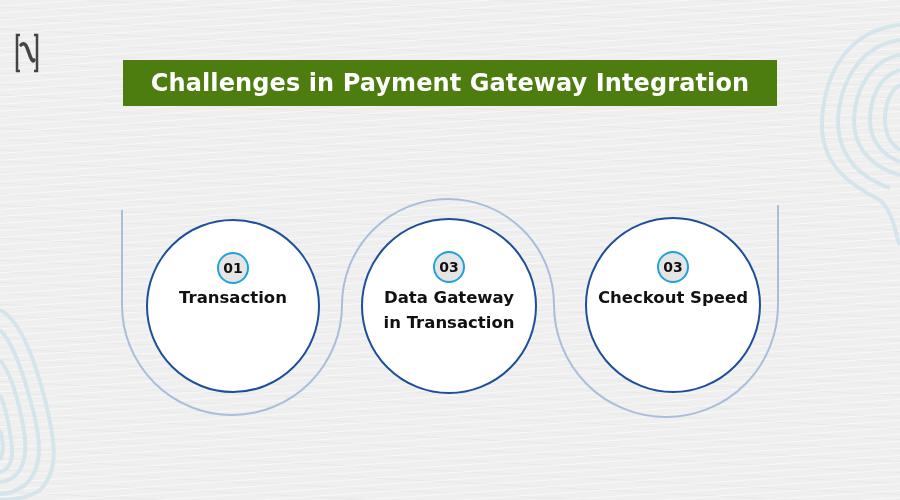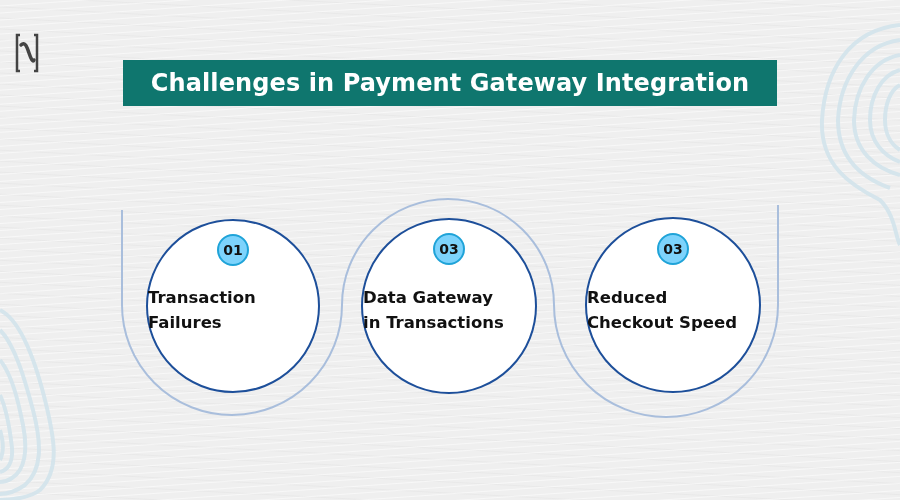--- a/index.html
+++ b/index.html
@@ -14,41 +14,41 @@
         repeating-linear-gradient(176deg, rgba(255,255,255,0.0) 0px, rgba(255,255,255,0.0) 5px, rgba(255,255,255,0.55) 6px, rgba(255,255,255,0.0) 7px),
         repeating-linear-gradient(183deg, rgba(220,220,220,0.0) 0px, rgba(220,220,220,0.0) 9px, rgba(225,225,225,0.45) 10px, rgba(220,220,220,0.0) 11px);
       z-index: 0;
     }
     svg.deco { position: absolute; left: 0; top: 0; z-index: 1; }
     .logo {
       position: absolute; left: 15px; top: 33px; width: 24px; height: 40px; z-index: 3;
     }
     .title-bar {
       position: absolute; left: 123px; top: 60px; width: 654px; height: 46px;
-      background: #0f766e; z-index: 3;
+      background: #4d7c0f; z-index: 3;
       display: flex; align-items: center; justify-content: center;
     }
     .title-text {
       color: #ffffff; font-weight: bold; font-size: 24px; letter-spacing: 0.1px;
       font-family: "DejaVu Sans", sans-serif;
     }
     .step {
       position: absolute; border-radius: 50%; background: #ffffff;
       border: 2.5px solid #1d4f9a; box-sizing: border-box; z-index: 3;
       display: flex; flex-direction: column; align-items: center;
     }
     .badge {
       position: absolute; width: 32px; height: 32px; border-radius: 50%;
-      border: 2.5px solid #1fa3d8; box-sizing: border-box; background: #7dd3fc;
+      border: 2.5px solid #1fa3d8; box-sizing: border-box; background: #e5e5e5;
       display: flex; align-items: center; justify-content: center;
       font-weight: bold; font-size: 14px; color: #111;
-      left: 50%; transform: translateX(-50%);
+      left: 50%; transform: translateX(-50%); margin-top: 18px;
     }
     .step-label {
-      position: absolute; left: 0; right: 0; 
+      position: absolute; left: 0; right: 0; text-align: center;
       font-weight: bold; font-size: 16.5px; line-height: 25px; color: #111;
     }
     .step-label span { display: block; white-space: nowrap; }
   </style>
 </head>
 <body>
 
 <div class="bg-texture"></div>
 
 <svg class="deco" width="900" height="500" viewBox="0 0 900 500">
@@ -82,35 +82,33 @@
 <div class="title-bar">
   <span class="title-text">Challenges in Payment Gateway Integration</span>
 </div>
 
 <div class="step" style="left:146px; top:219px; width:174px; height:174px;">
   <div class="badge" style="top:13px;">
     <span>01</span>
   </div>
   <div class="step-label" style="top:64px;">
     <span>Transaction</span>
-    <span>Failures</span>
   </div>
 </div>
 
 <div class="step" style="left:361px; top:218px; width:176px; height:176px;">
   <div class="badge" style="top:13px;">
     <span>03</span>
   </div>
   <div class="step-label" style="top:65px;">
     <span>Data Gateway</span>
-    <span>in Transactions</span>
+    <span>in Transaction</span>
   </div>
 </div>
 
 <div class="step" style="left:585px; top:217px; width:176px; height:176px;">
   <div class="badge" style="top:14px;">
     <span>03</span>
   </div>
   <div class="step-label" style="top:66px;">
-    <span>Reduced</span>
     <span>Checkout Speed</span>
   </div>
 </div>
 
 </body></html>

